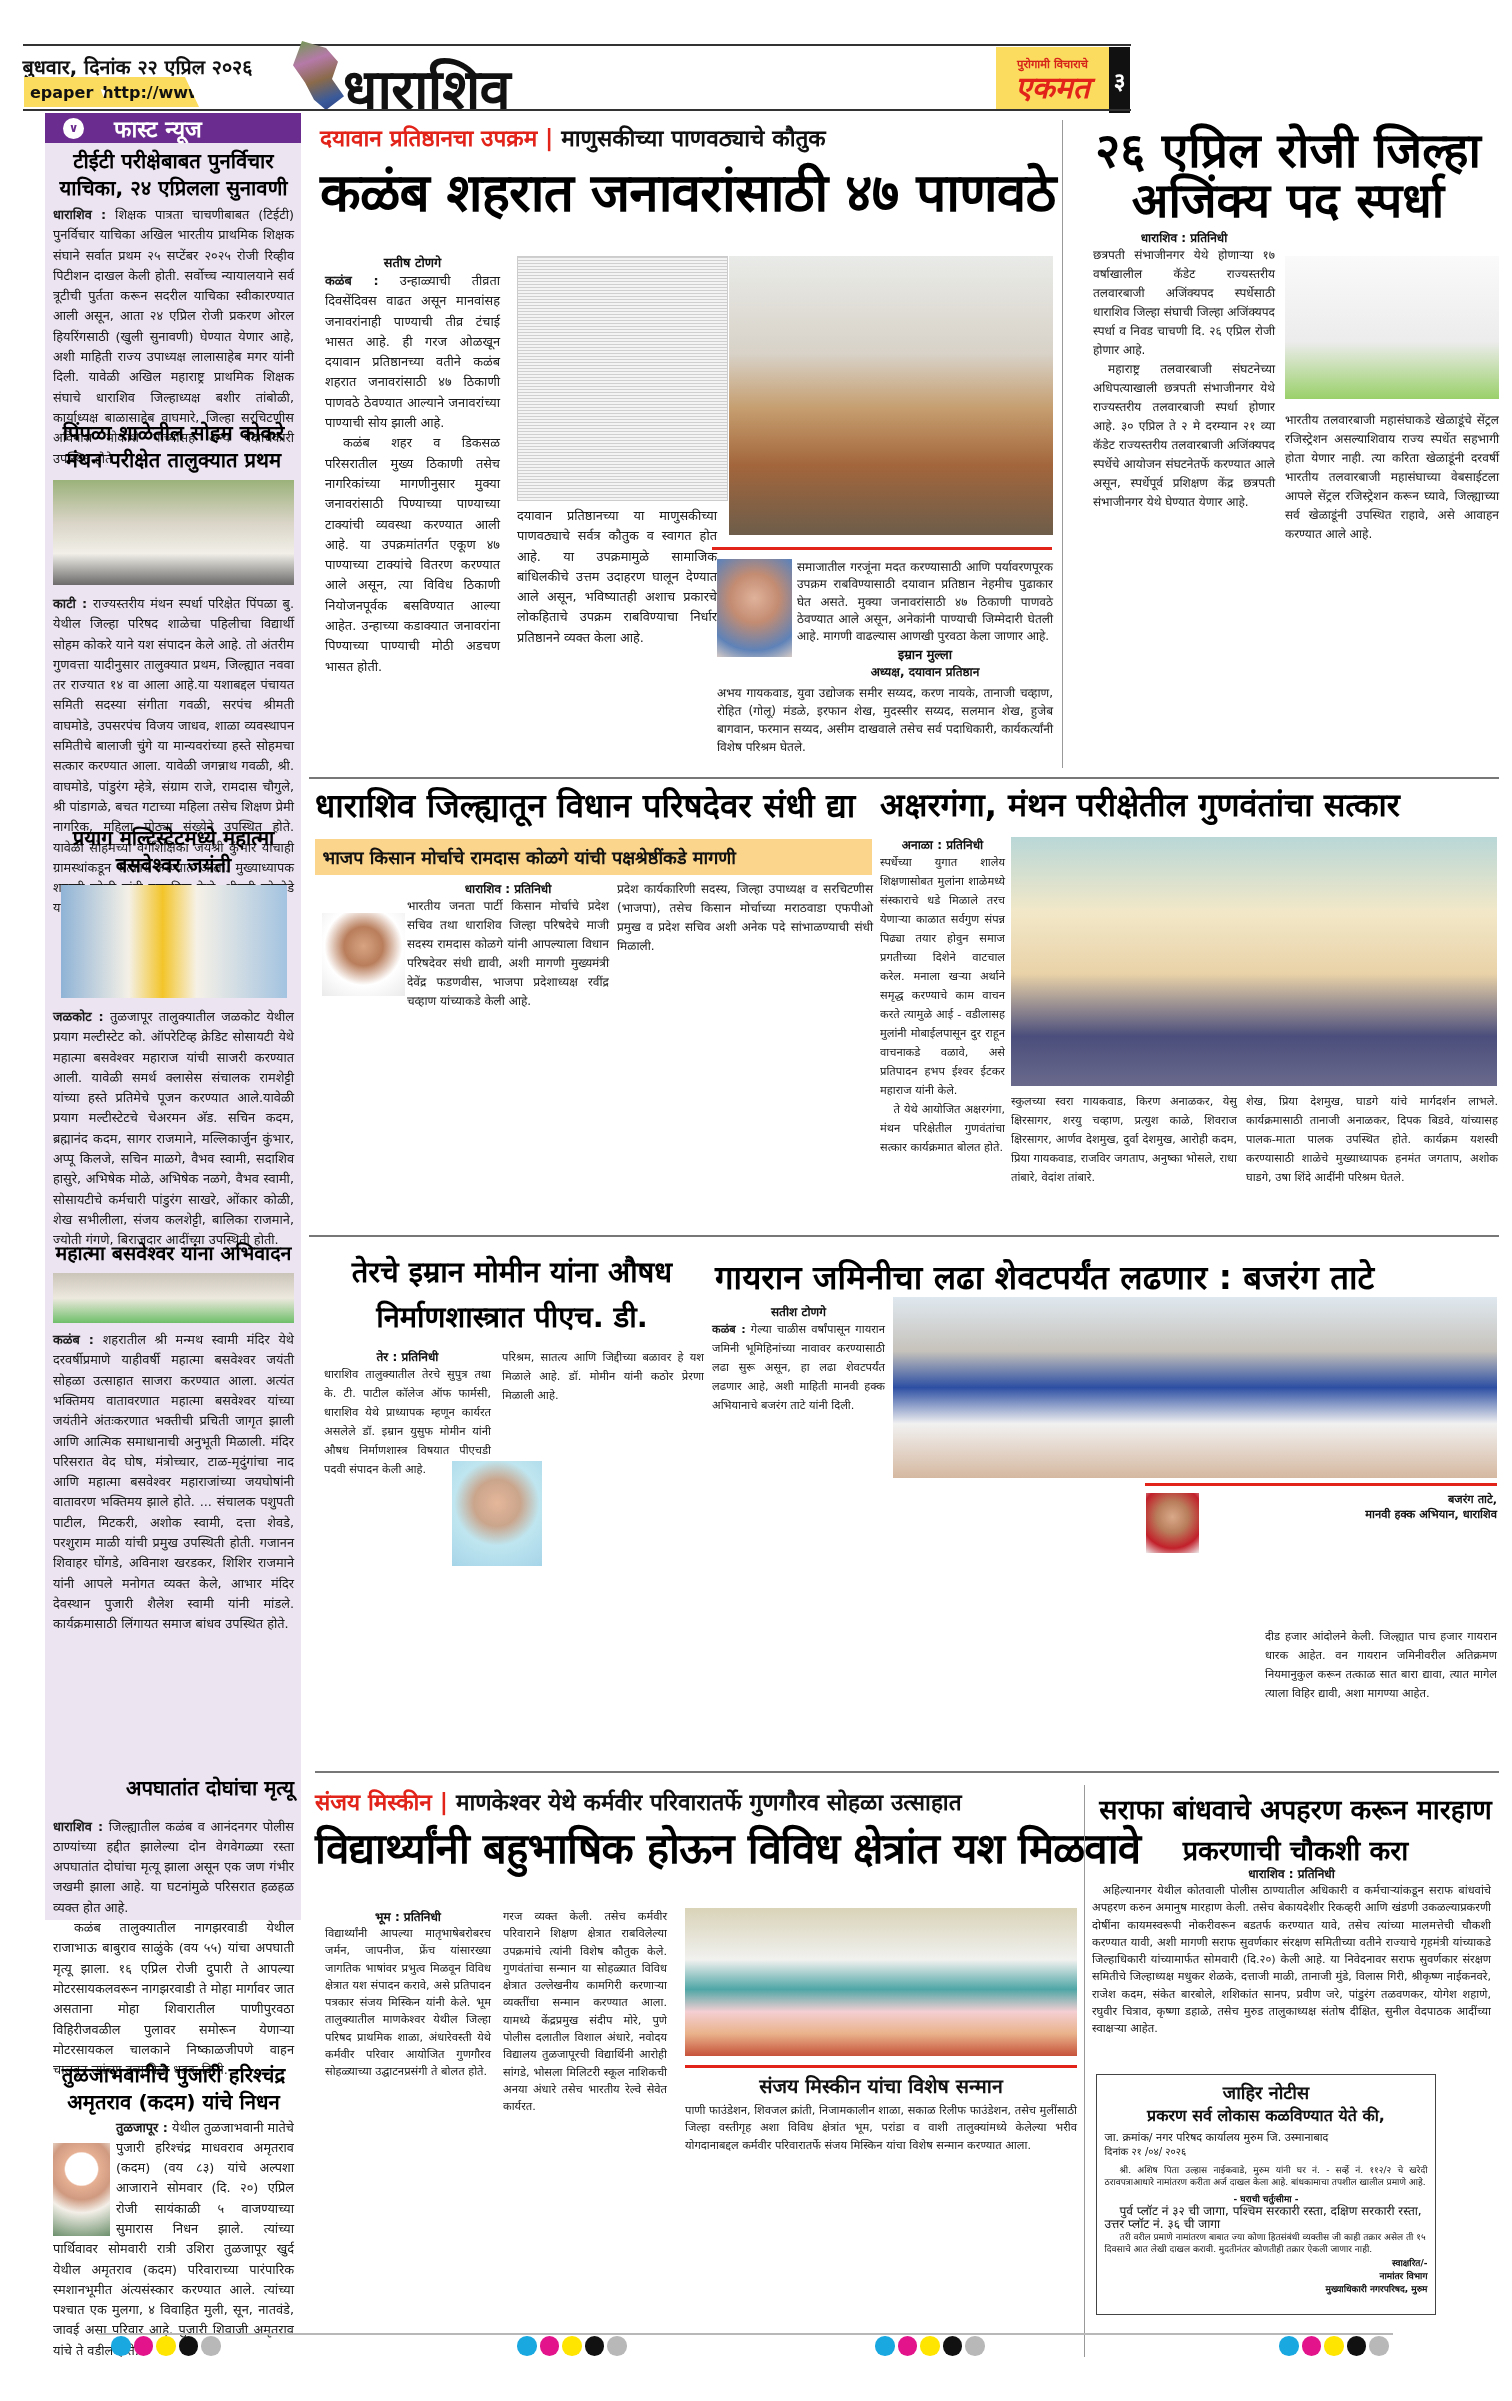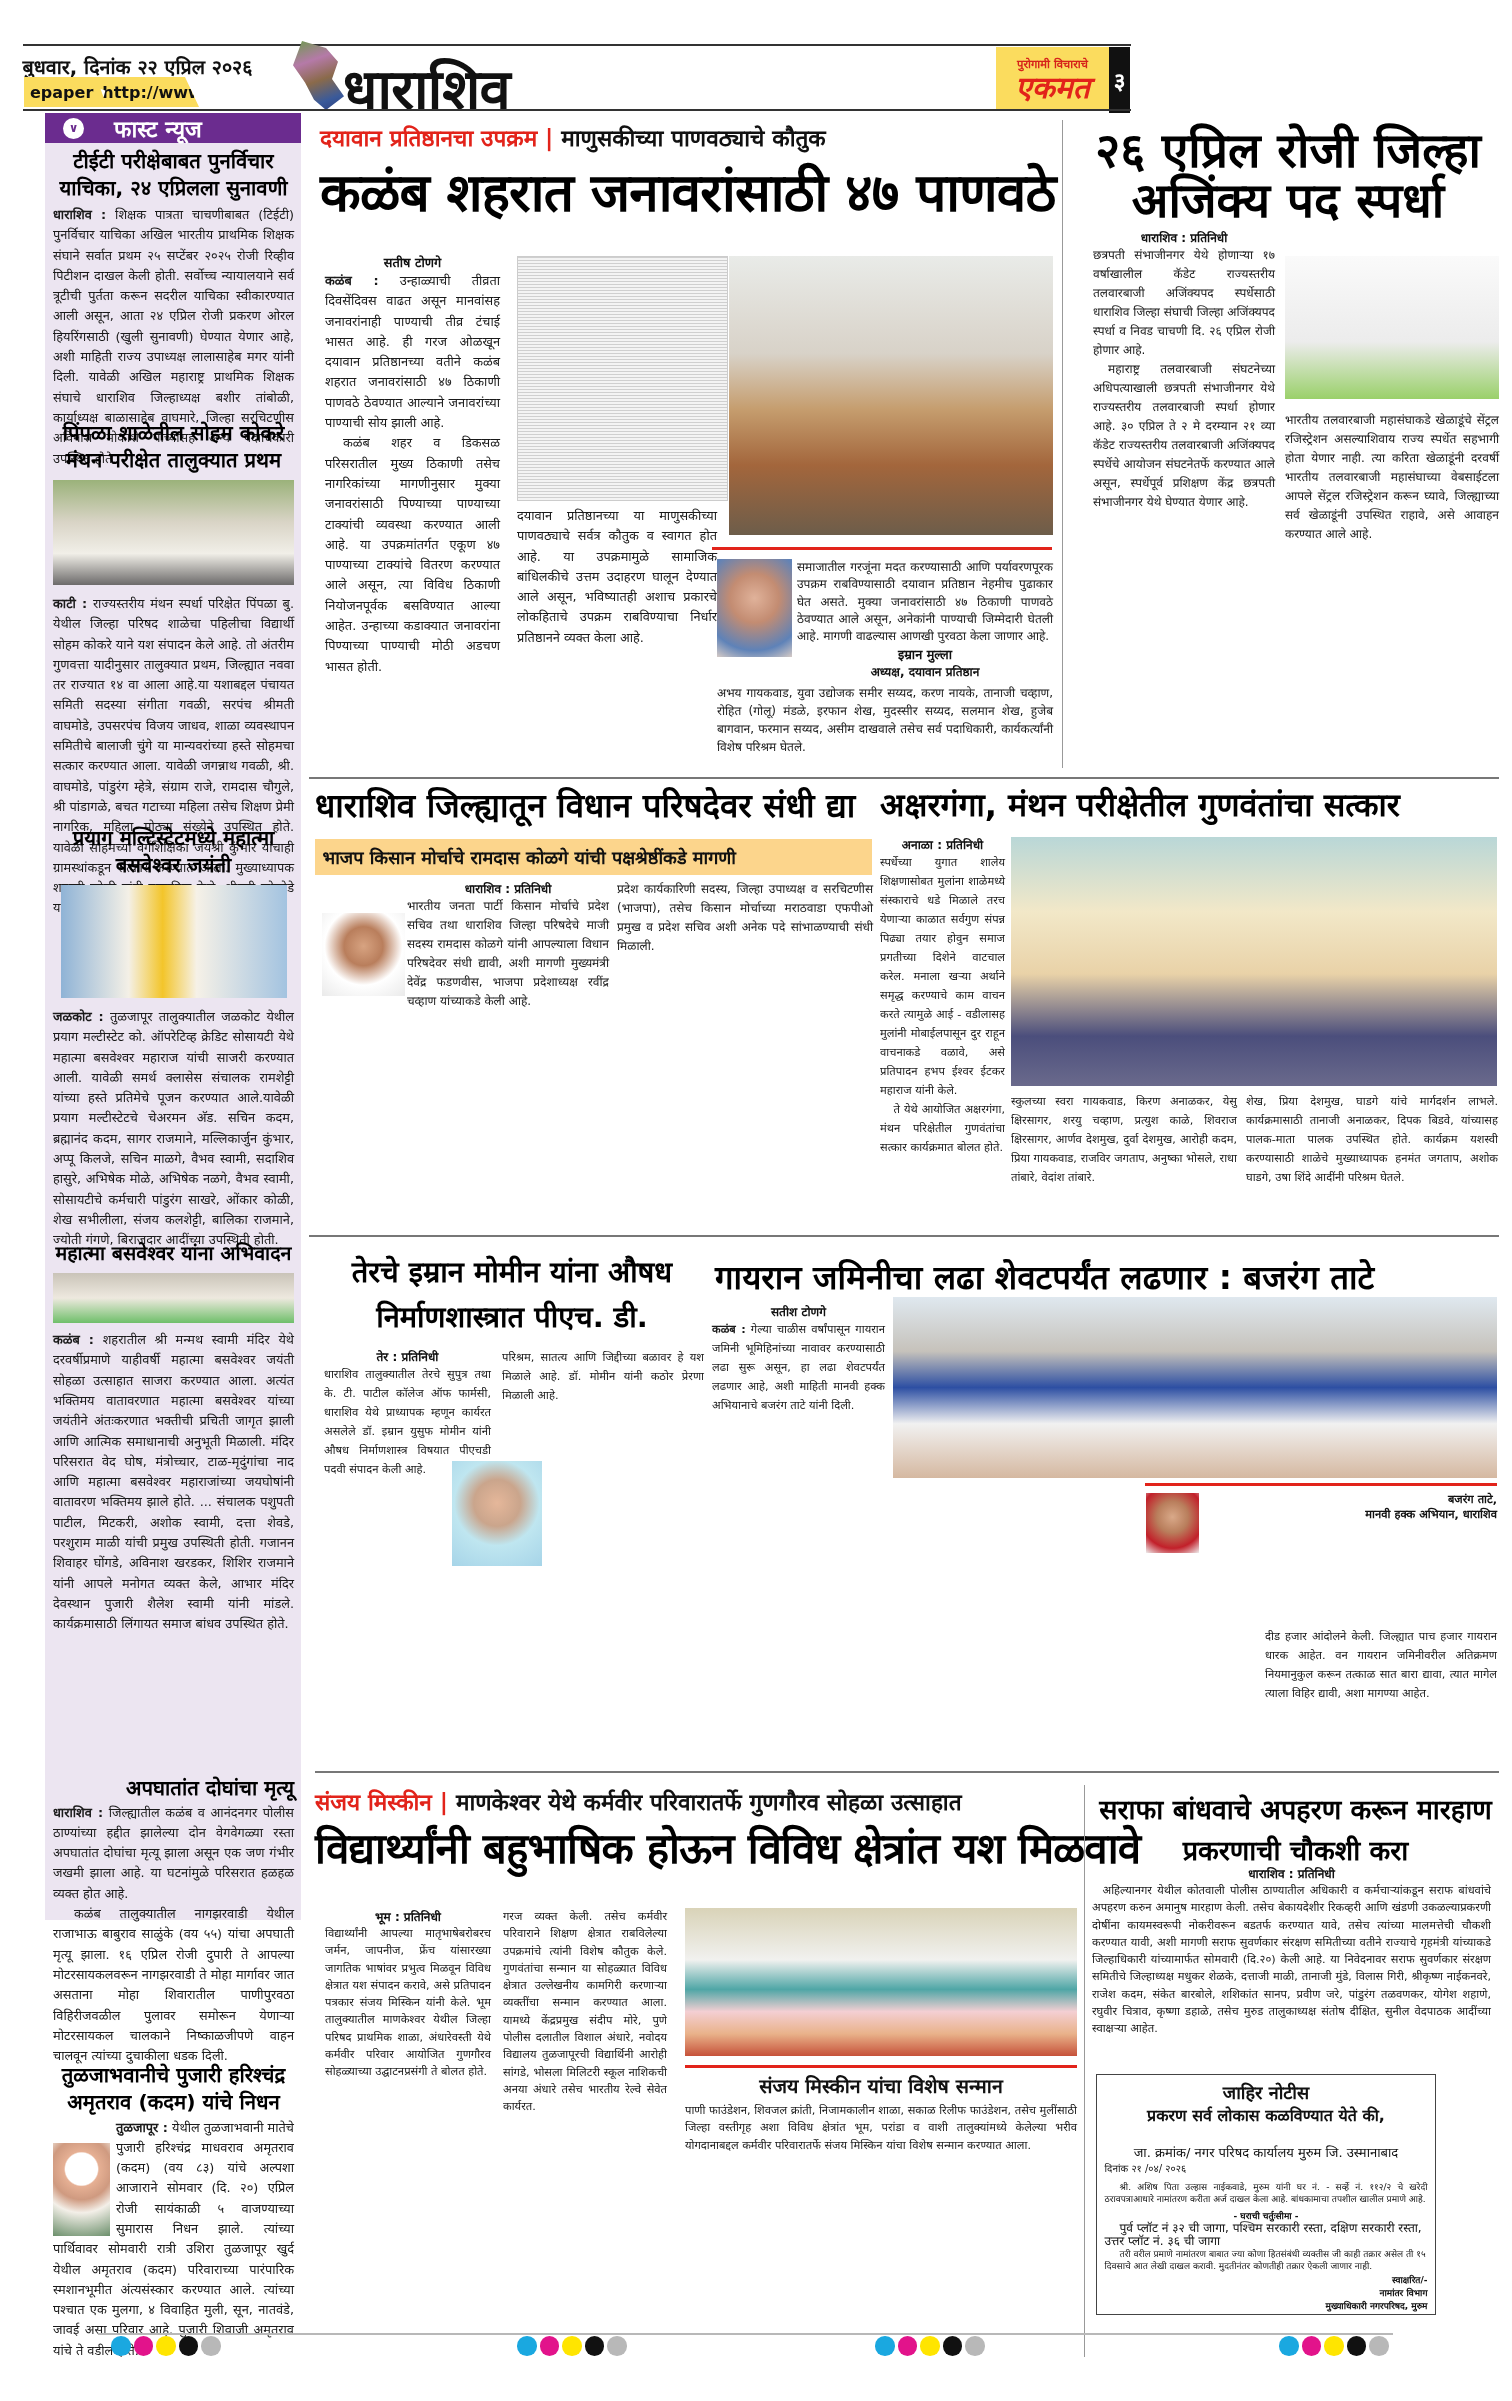--- a/index.html
+++ b/index.html
@@ -76,21 +76,21 @@
 </div>
 
 <div class="abs" style="left:53px;top:1241px;width:241px;">
   <div class="hl" style="font-size:19.6px;text-align:center;line-height:25.6px;">महात्मा बसवेश्वर यांना अभिवादन</div>
   <div class="photo" style="position:relative;margin-top:6px;height:50px;background:linear-gradient(180deg,#c9c3b8 0%,#eee9df 50%,#6fbf6a 100%);"></div>
   <p class="body-sm" style="margin-top:7.5px;"><span class="dateline">कळंब :</span> <span>शहरातील श्री मन्मथ स्वामी मंदिर येथे दरवर्षीप्रमाणे याहीवर्षी महात्मा बसवेश्वर जयंती सोहळा उत्साहात साजरा करण्यात आला. अत्यंत भक्तिमय वातावरणात महात्मा बसवेश्वर यांच्या जयंतीने अंतःकरणात भक्तीची प्रचिती जागृत झाली आणि आत्मिक समाधानाची अनुभूती मिळाली. मंदिर परिसरात वेद घोष, मंत्रोच्चार, टाळ-मृदुंगांचा नाद आणि महात्मा बसवेश्वर महाराजांच्या जयघोषांनी वातावरण भक्तिमय झाले होते. ... संचालक पशुपती पाटील, मिटकरी, अशोक स्वामी, दत्ता शेवडे, परशुराम माळी यांची प्रमुख उपस्थिती होती. गजानन शिवाहर घोंगडे, अविनाश खरडकर, शिशिर राजमाने यांनी आपले मनोगत व्यक्त केले, आभार मंदिर देवस्थान पुजारी शैलेश स्वामी यांनी मांडले. कार्यक्रमासाठी लिंगायत समाज बांधव उपस्थित होते.</span></p>
 </div>
 
 <div class="abs" style="left:53px;top:1776px;width:241px;">
   <div class="hl" style="font-size:20.3px;text-align:right;line-height:25.6px;">अपघातांत दोघांचा मृत्यू</div>
-  <p class="body-sm" style="margin-top:1px;"><span class="dateline">धाराशिव :</span> <span>जिल्ह्यातील कळंब व आनंदनगर पोलीस ठाण्यांच्या हद्दीत झालेल्या दोन वेगवेगळ्या रस्ता अपघातांत दोघांचा मृत्यू झाला असून एक जण गंभीर जखमी झाला आहे. या घटनांमुळे परिसरात हळहळ व्यक्त होत आहे.</span></p>
+  <p class="body-sm" style="margin-top:15px;"><span class="dateline">धाराशिव :</span> <span>जिल्ह्यातील कळंब व आनंदनगर पोलीस ठाण्यांच्या हद्दीत झालेल्या दोन वेगवेगळ्या रस्ता अपघातांत दोघांचा मृत्यू झाला असून एक जण गंभीर जखमी झाला आहे. या घटनांमुळे परिसरात हळहळ व्यक्त होत आहे.</span></p>
   <p class="body-sm" style="text-indent:21px;">कळंब तालुक्यातील नागझरवाडी येथील राजाभाऊ बाबुराव साळुंके (वय ५५) यांचा अपघाती मृत्यू झाला. १६ एप्रिल रोजी दुपारी ते आपल्या मोटरसायकलवरून नागझरवाडी ते मोहा मार्गावर जात असताना मोहा शिवारातील पाणीपुरवठा विहिरीजवळील पुलावर समोरून येणाऱ्या मोटरसायकल चालकाने निष्काळजीपणे वाहन चालवून त्यांच्या दुचाकीला धडक दिली.</p>
 </div>
 
 <div class="abs" style="left:53px;top:2062px;width:241px;">
   <div class="hl" style="font-size:20.3px;text-align:center;line-height:27px;">तुळजाभवानीचे पुजारी हरिश्चंद्र अमृतराव (कदम) यांचे निधन</div>
   <div class="photo" style="position:relative;float:left;margin:27px 6px 0 0;width:57px;height:93px;background:radial-gradient(circle at 50% 28%,#ffffff 22%,#e6b094 24%,#cf9a80 42%,#f3efe8 60%,#6b8f6b 100%);"></div>
   <p class="body-sm" style="margin-top:1.5px;"><span class="dateline">तुळजापूर :</span> <span>येथील तुळजाभवानी मातेचे पुजारी हरिश्चंद्र माधवराव अमृतराव (कदम) (वय ८३) यांचे अल्पशा आजाराने सोमवार (दि. २०) एप्रिल रोजी सायंकाळी ५ वाजण्याच्या सुमारास निधन झाले. त्यांच्या पार्थिवावर सोमवारी रात्री उशिरा तुळजापूर खुर्द येथील अमृतराव (कदम) परिवाराच्या पारंपारिक स्मशानभूमीत अंत्यसंस्कार करण्यात आले. त्यांच्या पश्चात एक मुलगा, ४ विवाहित मुली, सून, नातवंडे, जावई असा परिवार आहे. पुजारी शिवाजी अमृतराव यांचे ते वडील होते.</span></p>
 </div>
 
 <div class="abs" style="left:320px;top:122px;font-size:22.6px;font-weight:bold;white-space:nowrap;">
@@ -209,21 +209,21 @@
 <div class="col-rule" style="left:1084px;top:1785px;height:572px;"></div>
 <div class="abs hl" style="left:1092px;top:1789px;width:407px;font-size:27px;line-height:41px;text-align:center;">सराफा बांधवाचे अपहरण करून मारहाण प्रकरणाची चौकशी करा</div>
 <div class="abs" style="left:1092px;top:1865px;width:399px;">
   <div style="font-weight:bold;font-size:12px;text-align:center;">धाराशिव : प्रतिनिधी</div>
   <p class="body-sm" style="font-size:11.3px;line-height:17.3px;text-indent:10.5px;">अहिल्यानगर येथील कोतवाली पोलीस ठाण्यातील अधिकारी व कर्मचाऱ्यांकडून सराफ बांधवांचे अपहरण करुन अमानुष मारहाण केली. तसेच बेकायदेशीर रिकव्हरी आणि खंडणी उकळल्याप्रकरणी दोषींना कायमस्वरूपी नोकरीवरून बडतर्फ करण्यात यावे, तसेच त्यांच्या मालमत्तेची चौकशी करण्यात यावी, अशी मागणी सराफ सुवर्णकार संरक्षण समितीच्या वतीने राज्याचे गृहमंत्री यांच्याकडे जिल्हाधिकारी यांच्यामार्फत सोमवारी (दि.२०) केली आहे. या निवेदनावर सराफ सुवर्णकार संरक्षण समितीचे जिल्हाध्यक्ष मधुकर शेळके, दत्ताजी माळी, तानाजी मुंडे, विलास गिरी, श्रीकृष्ण नाईकनवरे, राजेश कदम, संकेत बारबोले, शशिकांत सानप, प्रवीण जरे, पांडुरंग तळवणकर, योगेश शहाणे, रघुवीर चित्राव, कृष्णा डहाळे, तसेच मुरुड तालुकाध्यक्ष संतोष दीक्षित, सुनील वेदपाठक आदींच्या स्वाक्षऱ्या आहेत.</p>
 </div>
 
 <div class="abs" style="left:1096px;top:2074px;width:340px;height:241px;border:1.5px solid #444;padding:4.5px 7.5px;">
   <div style="font-size:18px;font-weight:bold;text-align:center;">जाहिर नोटीस</div>
   <div style="font-size:16px;font-weight:bold;text-align:center;">प्रकरण सर्व लोकास कळविण्यात येते की,</div>
-  <div style="font-size:13px;text-align:center;margin-top:17px;">जा. क्रमांक/ नगर परिषद कार्यालय मुरुम जि. उस्मानाबाद</div>
+  <div style="font-size:11px;text-align:left;margin-top:3px;">जा. क्रमांक/ नगर परिषद कार्यालय मुरुम जि. उस्मानाबाद</div>
   <div style="font-size:10px;">दिनांक २१ /०४/ २०२६</div>
   <p style="font-size:9px;line-height:12.8px;text-align:justify;text-indent:15px;margin-top:6px;">श्री. अशिष पिता उल्हास नाईकवाडे, मुरुम यांनी घर नं. - सर्व्हे नं. ११२/२ चे खरेदी ठरावपत्राआधारे नामांतरण करीता अर्ज दाखल केला आहे. बांधकामाचा तपशील खालील प्रमाणे आहे.</p>
   <div style="font-size:9px;font-weight:bold;text-align:center;margin-top:3px;">- घराची चर्तुःसीमा -</div>
   <p style="font-size:12px;line-height:12.8px;text-indent:15px;">पुर्व प्लॉट नं ३२ ची जागा, पश्चिम सरकारी रस्ता, दक्षिण सरकारी रस्ता, उत्तर प्लॉट नं. ३६ ची जागा</p>
   <p style="font-size:9px;line-height:12.8px;text-indent:15px;">तरी वरील प्रमाणे नामांतरण बाबात ज्या कोणा हितसंबंधी व्यक्तीस जी काही तक्रार असेल ती १५ दिवसाचे आत लेखी दाखल करावी. मुदतीनंतर कोणतीही तक्रार ऐकली जाणार नाही.</p>
   <div style="font-size:9px;font-weight:bold;text-align:right;">स्वाक्षरित/-</div>
   <div style="font-size:9px;font-weight:bold;text-align:right;">नामांतर विभाग</div>
   <div style="font-size:9px;font-weight:bold;text-align:right;">मुख्याधिकारी नगरपरिषद, मुरुम</div>
 </div>
 

